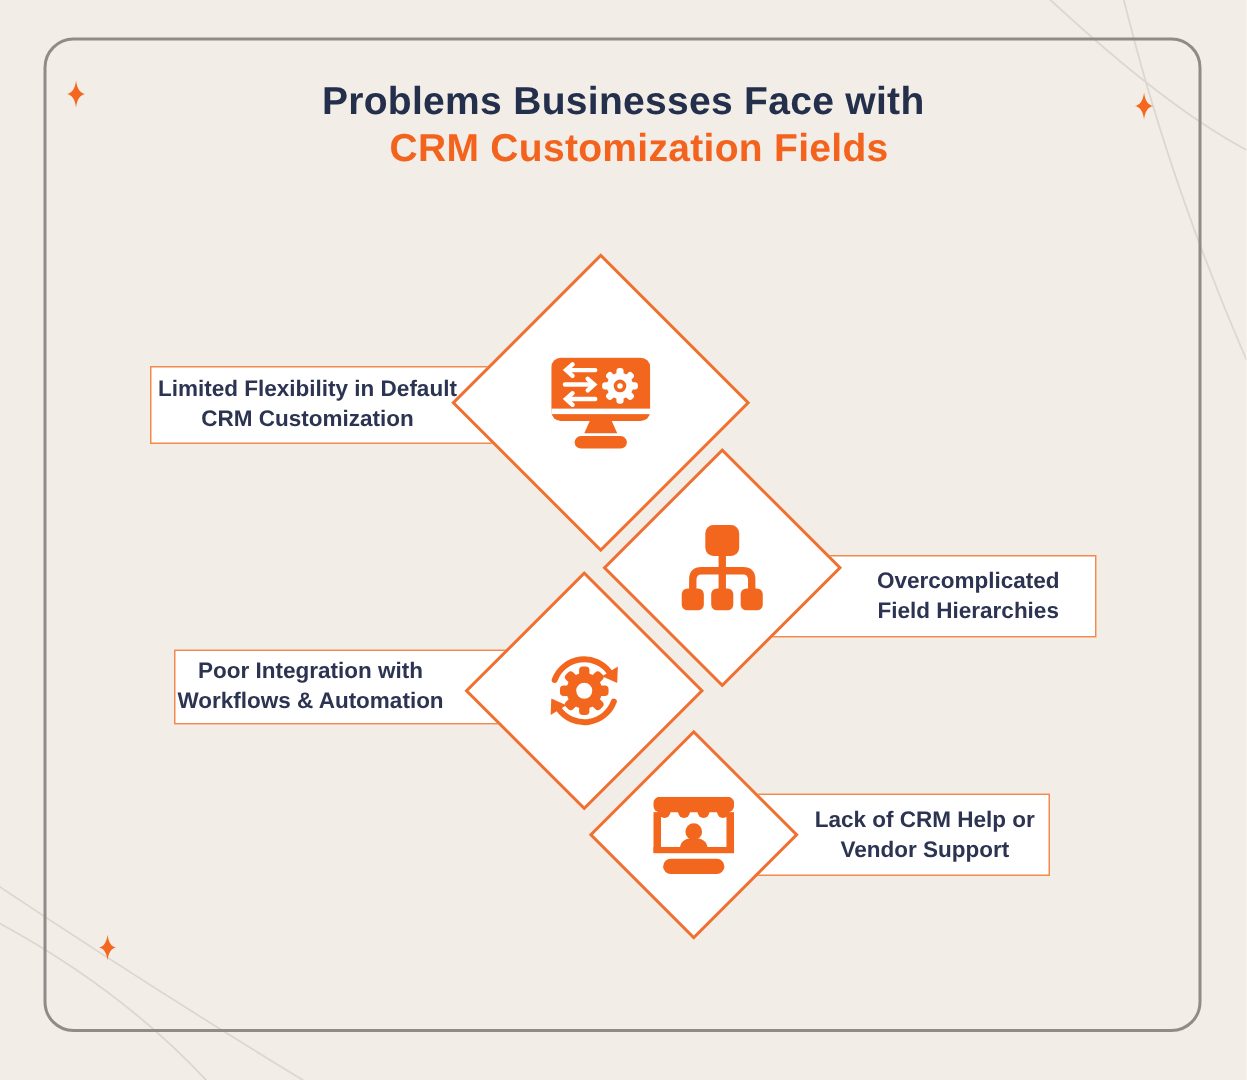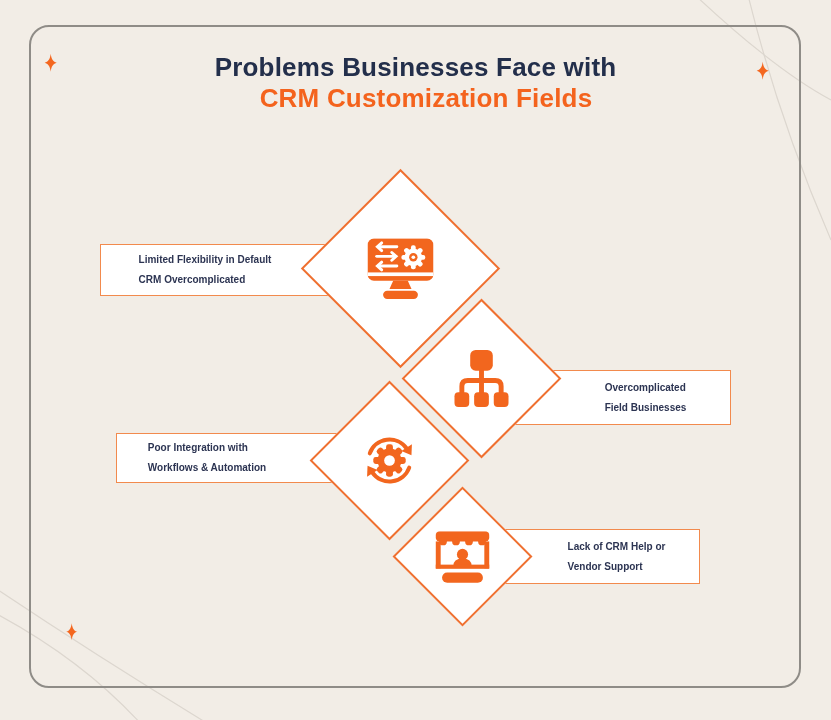--- a/index.html
+++ b/index.html
@@ -33,22 +33,22 @@
   .title .t2 { color: #f4631d; padding-left: 21px; }
 
   .label-box {
     position: absolute;
     background: #ffffff;
     border: 1.5px solid #f28a4d;
     display: flex; align-items: center; justify-content: center;
     z-index: 1;
   }
   .label-text {
-    text-align: left;
-    font-size: 10px; font-weight: 600;
+    text-align: center;
+    font-size: 15px; font-weight: 600;
     color: #2c3452; line-height: 20px;
   }
   .label-text span { white-space: nowrap; }
 
   .b1 { left: 100px; top: 244px; width: 330px; height: 52px; padding-right: 120px; }
   .b2 { left: 450px; top: 347px; width: 281px; height: 55px; padding-left: 110px; margin-top: 23px; }
   .b3 { left: 116px; top: 433px; width: 304px; height: 50px; padding-right: 122px; }
   .b4 { left: 450px; top: 529px; width: 250px; height: 55px; padding-left: 83px; }
 
   .diamond {
@@ -88,27 +88,27 @@
   <div class="card-border"></div>
 
   <div class="title">
     <div class="t1">Problems Businesses Face with</div>
     <div class="t2">CRM Customization Fields</div>
   </div>
 
   <div class="label-box b1">
     <div class="label-text">
       <span>Limited Flexibility in Default</span><br>
-      <span>CRM Overcomplicated</span>
+      <span>CRM Customization</span>
     </div>
   </div>
   <div class="label-box b2">
     <div class="label-text">
       <span>Overcomplicated</span><br>
-      <span>Field Businesses</span>
+      <span>Field Hierarchies</span>
     </div>
   </div>
   <div class="label-box b4">
     <div class="label-text">
       <span>Lack of CRM Help or</span><br>
       <span>Vendor Support</span>
     </div>
   </div>
   <div class="label-box b3">
     <div class="label-text">

